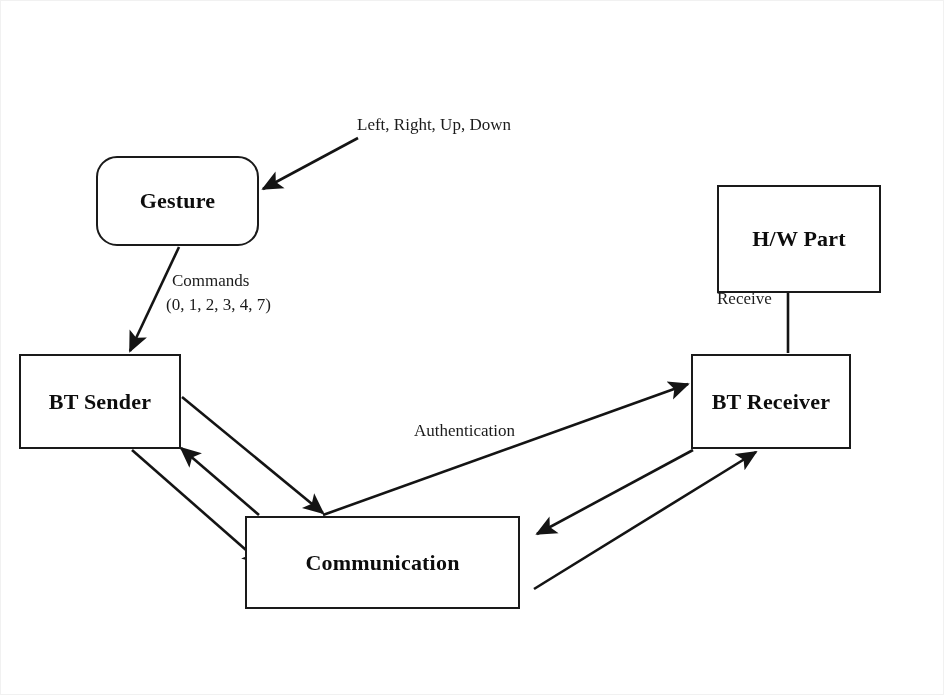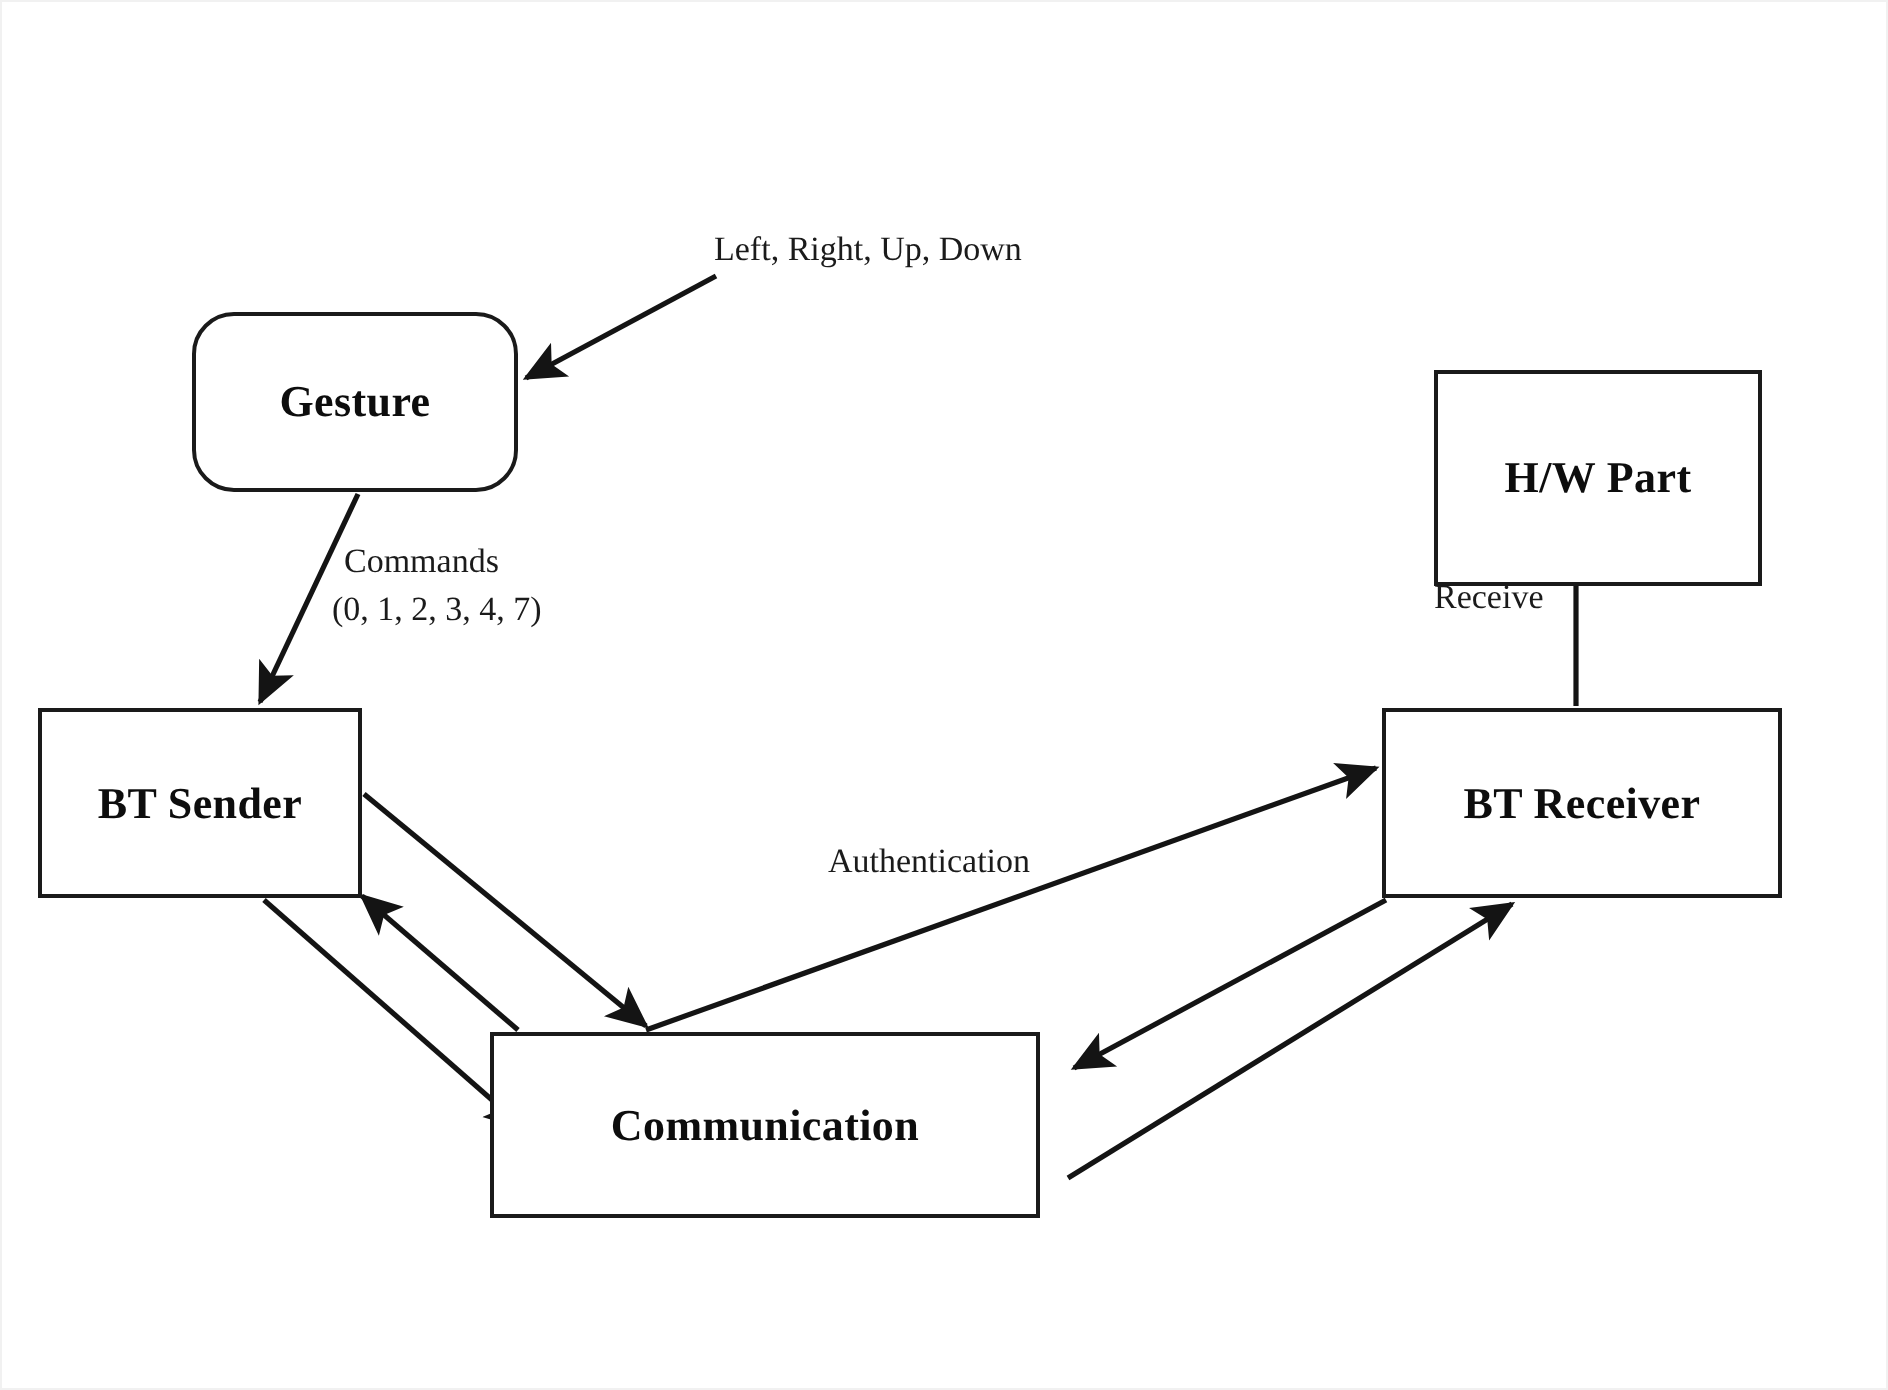--- a/index.html
+++ b/index.html
@@ -94,21 +94,21 @@
   </div>
 
   <div class="node-box" style="left:18px; top:353px; width:162px; height:95px;">
     <span class="node-label">BT Sender</span>
   </div>
 
   <div class="node-box" style="left:244px; top:515px; width:275px; height:93px;">
     <span class="node-label">Communication</span>
   </div>
 
-  <div class="node-box" style="left:690px; top:353px; width:200px; height:95px;">
+  <div class="node-box" style="left:690px; top:353px; width:160px; height:95px;">
     <span class="node-label">BT Receiver</span>
   </div>
 
   <div class="node-box" style="left:716px; top:144px; width:164px; height:108px;margin-top:40px;">
     <span class="node-label">H/W Part</span>
   </div>
 
   <div class="edge-label" style="left:356px; top:114px;">Left, Right, Up, Down</div>
 
   <div class="edge-label" style="left:171px; top:270px;">Commands</div>

